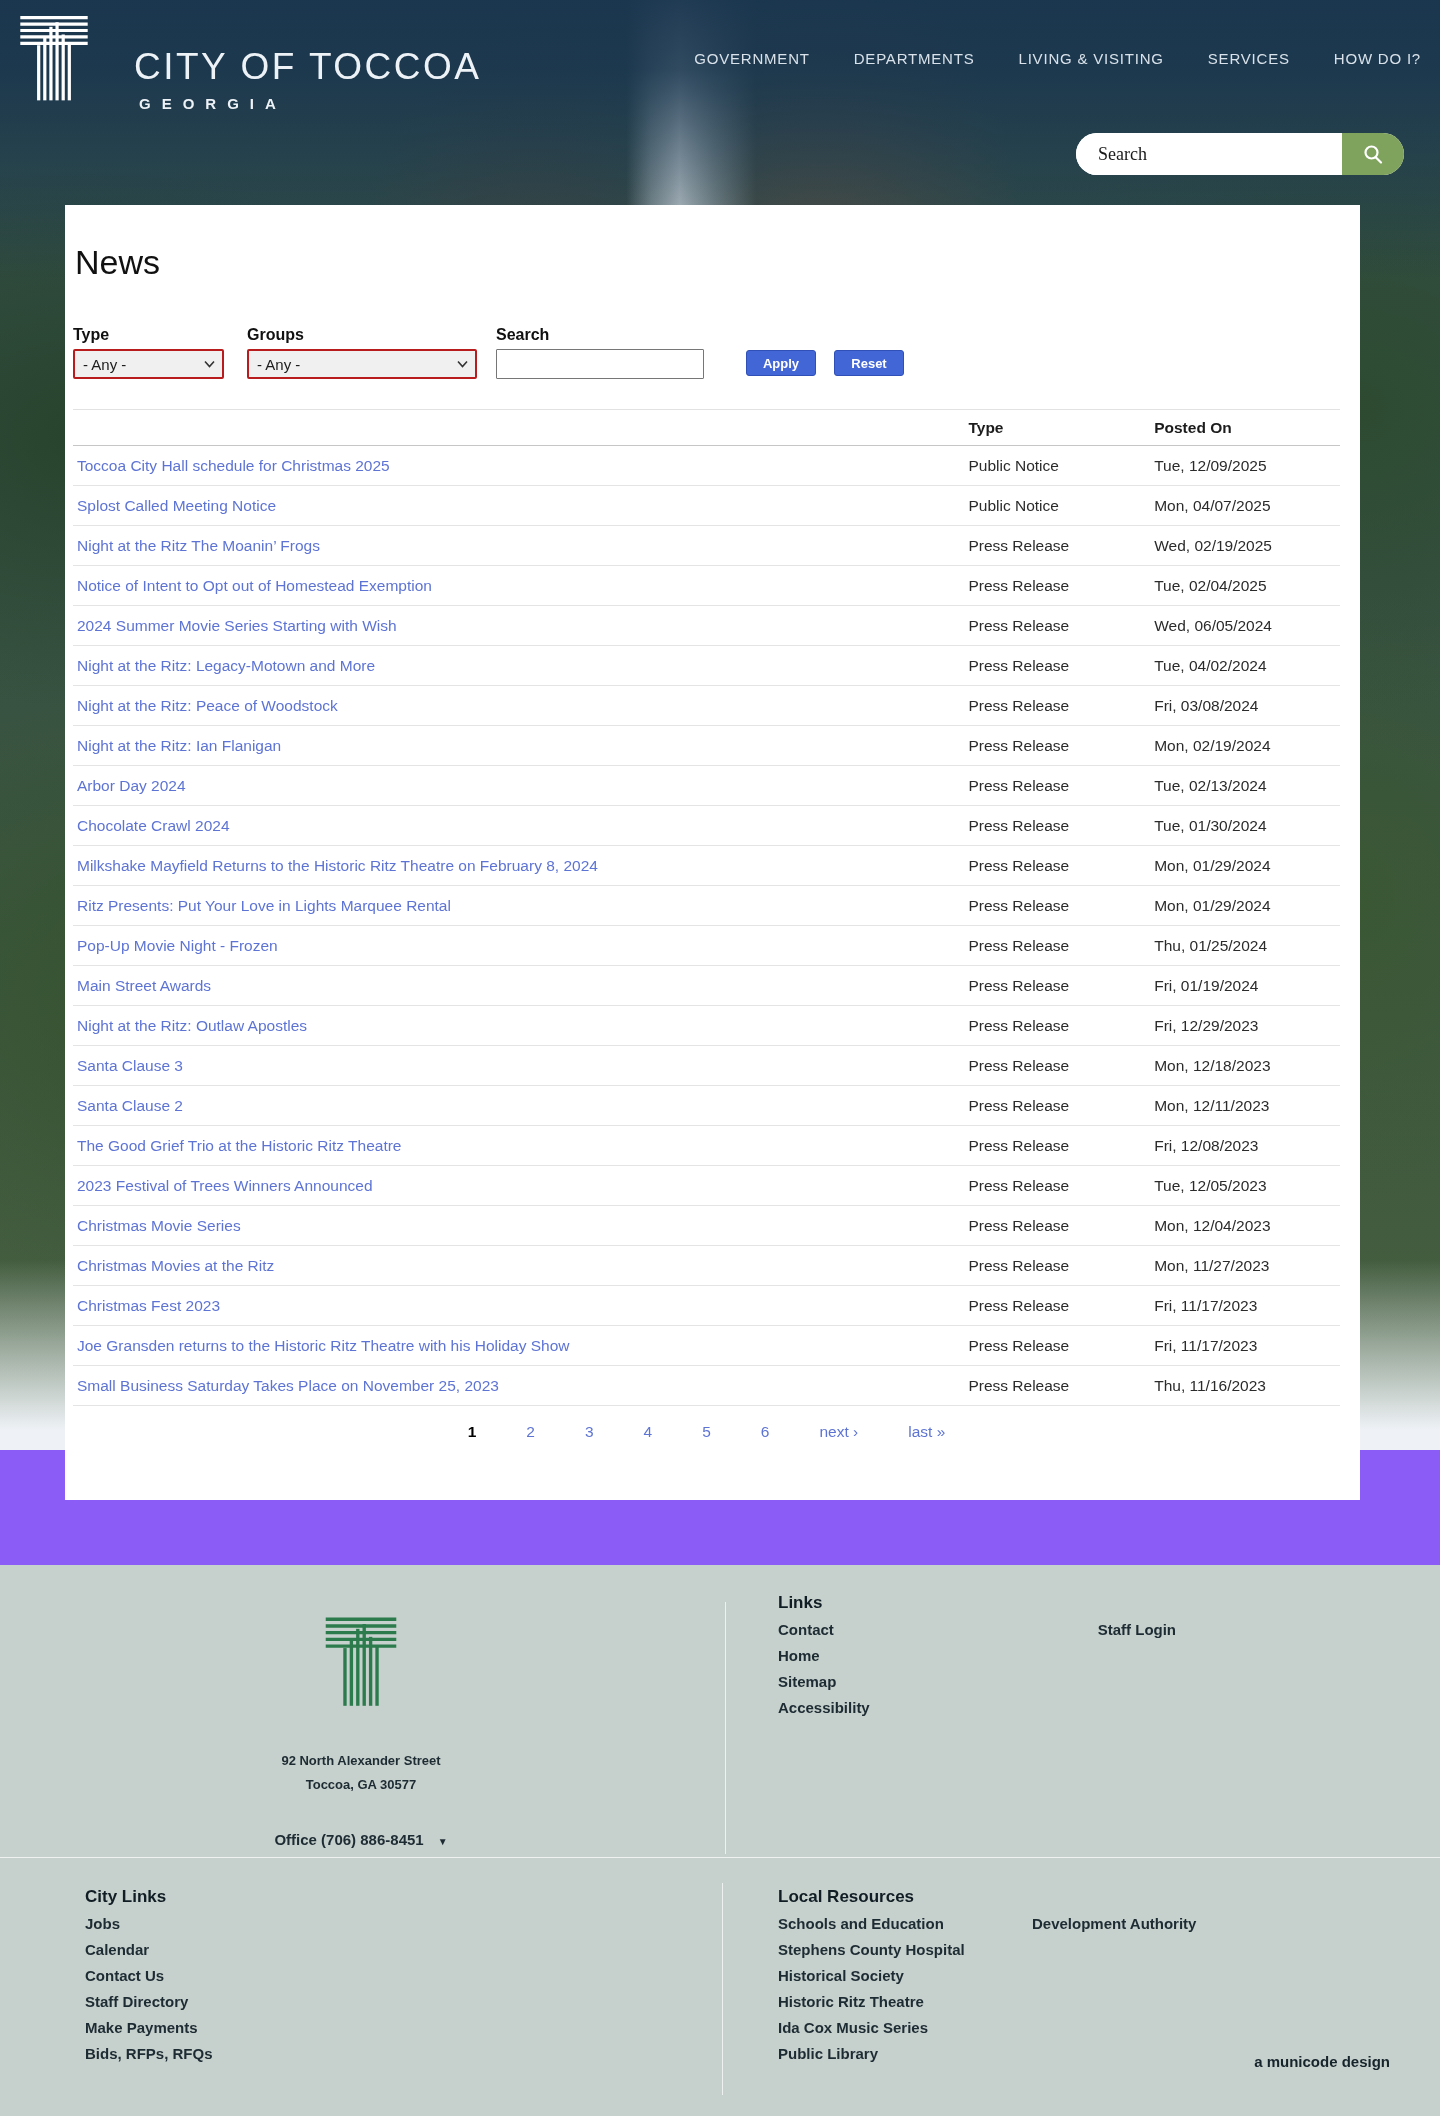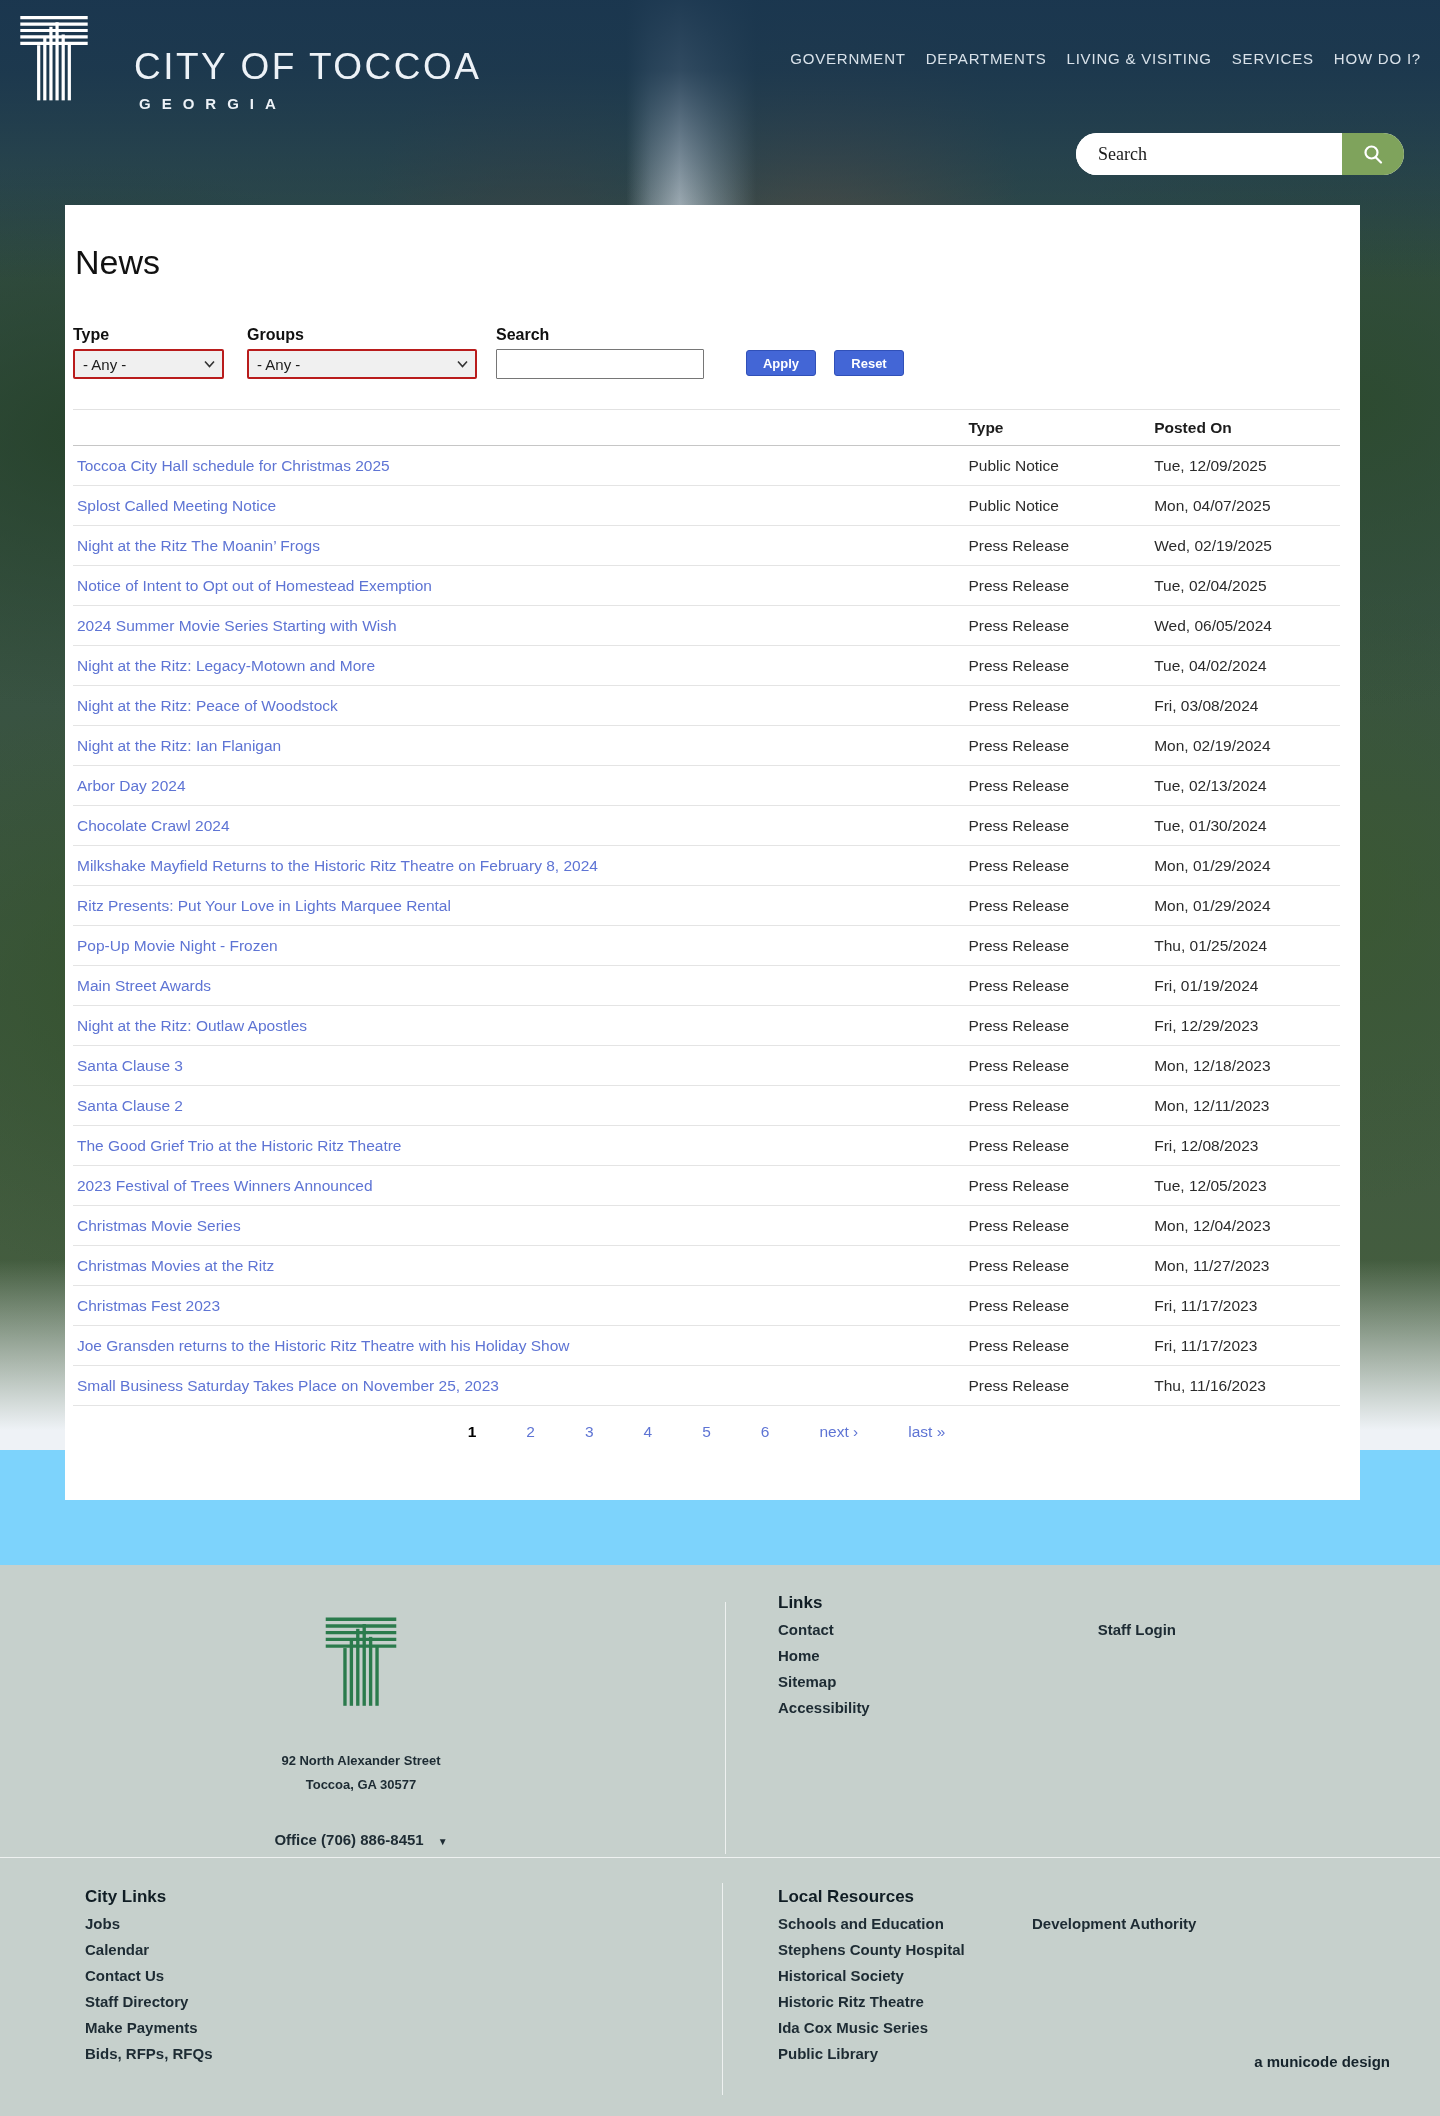--- a/index.html
+++ b/index.html
@@ -1,17 +1,17 @@
 <!DOCTYPE html>
 <html><head>
 <meta charset="utf-8">
 <style>
   * { margin:0; padding:0; box-sizing:border-box; }
   body { font-family:"Liberation Sans", sans-serif; background:#eef2f6; }
-  .page { position:relative; width:1440px; height:2116px; overflow:hidden; background:#7dd3fc; margin:0 auto; }
+  .page { position:relative; width:1440px; height:2116px; overflow:hidden; background:#8b5cf6; margin:0 auto; }
 
   
   .hero { position:absolute; top:0; left:0; width:1440px; height:1450px;
     background:
       linear-gradient(180deg, rgba(238,242,246,0) 1260px, #eef2f6 1430px),
       linear-gradient(180deg, rgba(26,54,79,.97) 0px, rgba(26,54,79,.88) 70px, rgba(27,56,82,.55) 150px, rgba(27,56,82,0) 280px),
       radial-gradient(170px 120px at 47% 62%, rgba(224,232,233,.65), rgba(224,232,233,0) 70%),
       linear-gradient(90deg, rgba(220,228,230,0) 43.5%, rgba(214,223,226,.55) 45.2%, rgba(236,241,242,.88) 47.2%, rgba(214,223,226,.5) 49.6%, rgba(220,228,230,0) 52.5%),
       radial-gradient(300px 480px at 57% 20%, rgba(104,84,63,.75), rgba(104,84,63,0) 70%),
       radial-gradient(260px 420px at 37% 22%, rgba(78,68,58,.65), rgba(78,68,58,0) 70%),
@@ -21,21 +21,21 @@
       radial-gradient(480px 440px at 92% 62%, rgba(58,88,48,.8), rgba(58,88,48,0) 70%),
       radial-gradient(700px 300px at 50% 96%, rgba(64,92,52,.9), rgba(64,92,52,0) 75%),
       linear-gradient(180deg, #2f4a47 0%, #3a5441 55%, #47603e 100%);
   }
 
   
   .logo-header { position:absolute; top:13px; left:18px; width:72px; height:92px; }
   .brand { position:absolute; top:46px; left:134px; color:#edf2f7; }
   .brand-title { font-size:37px; letter-spacing:2.5px; font-weight:400; }
   .brand-sub { font-size:15px; letter-spacing:11px; font-weight:700; margin-top:7px; padding-left:5px; }
-  .main-nav { position:absolute; top:50px; right:19px; display:flex; gap:20px; }
+  .main-nav { position:absolute; top:50px; right:19px; display:flex; gap:44px; }
   .main-nav .nav-item { color:#d9e2ea; font-size:15px; letter-spacing:.8px; cursor:pointer; white-space:nowrap; }
   .search-pill { position:absolute; top:133px; right:36px; width:328px; height:42px; border-radius:21px; overflow:hidden; display:flex; background:#fff; }
   .search-pill input { flex:1; border:none; outline:none; padding-left:22px; font-family:"Liberation Serif", serif; font-size:18px; color:#1a1a1a; background:#fff; }
   .search-pill input::placeholder { color:#1a1a1a; opacity:1; }
   .search-pill .go { width:62px; border:none; background:#7fa35c; display:flex; align-items:center; justify-content:center; cursor:pointer; }
 
   
   .card { position:absolute; top:205px; left:65px; width:1295px; height:1295px; background:#fff; padding:38px 20px 0 8px; }
   .page-title { font-size:34px; font-weight:500; color:#111; margin-left:2px; }
   .filters { display:flex; align-items:flex-start; margin-top:44px; }

